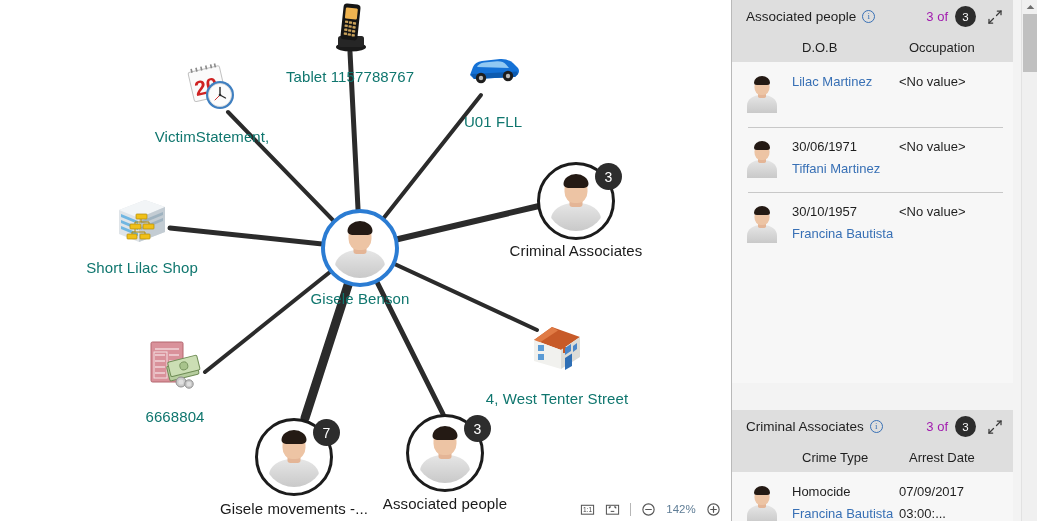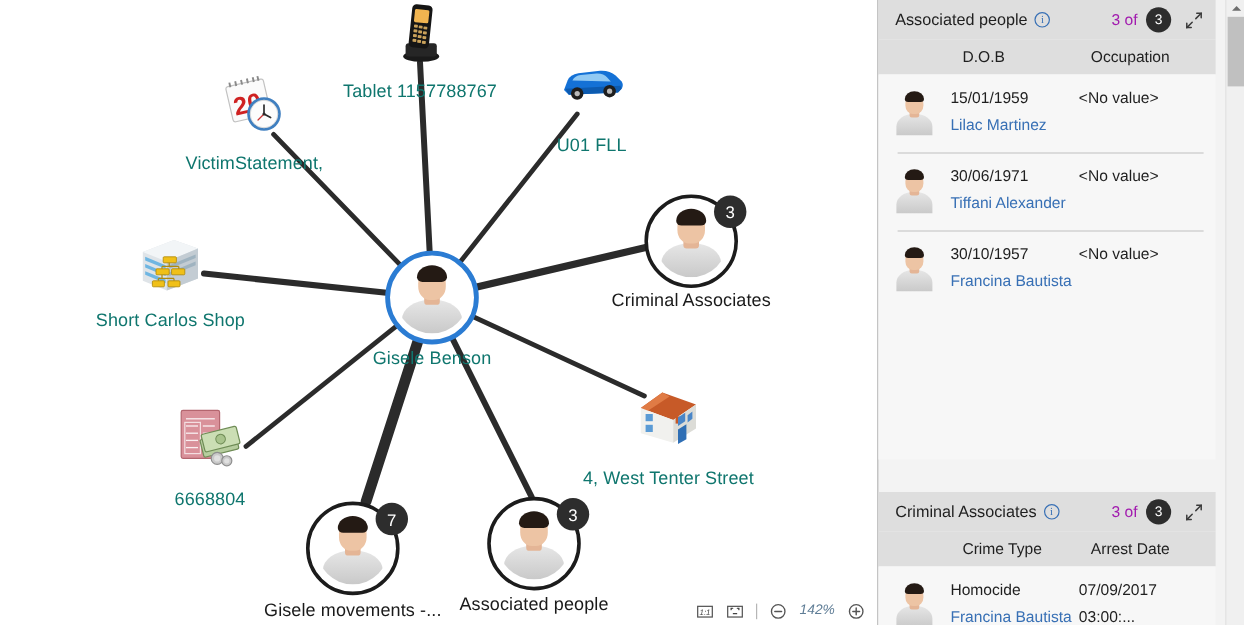--- a/index.html
+++ b/index.html
@@ -131,21 +131,20 @@
   .cell-link { font-size: 13px; color: #3870b5; line-height: 22px; cursor: pointer; }
 
   
   #toolbar {
     position: absolute; left: 0; bottom: 0;
     width: 731px; height: 24px;
     display: flex; align-items: center; justify-content: flex-end;
     padding-right: 10px; gap: 10px;
     font-size: 11px; color: #6b7a8a;
     background: transparent;
-    font-style: italic;
   }
   .tb-ico { width: 15px; height: 15px; cursor: pointer; }
   .tb-sep { width: 1px; height: 13px; background: #b6b6b6; }
   .zoom-val { color: #5f7d96; font-size: 11.5px; min-width: 30px; text-align: center; }
 
   
   #vscroll {
     position: absolute; right: 0; top: 0;
     width: 16px; height: 521px;
     background: #f0f0f0;
@@ -265,21 +264,21 @@
           <rect x="28" y="28" width="11" height="5" rx="0.8"></rect>
           <rect x="12" y="38" width="10" height="5" rx="0.8"></rect>
           <rect x="25" y="38" width="10" height="5" rx="0.8"></rect>
         </g>
         <g stroke="#b08a0a" stroke-width="1" fill="none">
           <path d="M26 23 L26 26 M20 26 L34 26 M20 26 L20 28 M34 26 L34 28"></path>
           <path d="M20 33 L20 36 M17 36 L30 36 M17 36 L17 38 M30 36 L30 38"></path>
         </g>
       </svg>
     </div>
-    <div class="node-label ctr" style="left:142px; top:259px;">Short Carlos Shop</div>
+    <div class="node-label ctr" style="left:142px; top:259px;">Short Lilac Shop</div>
 
     <div class="node" style="left:148px; top:339px;">
       <svg width="54" height="52" viewBox="0 0 54 52">
         <rect x="3" y="3" width="32" height="40" rx="1.5" fill="#d9919a" stroke="#b4666f" stroke-width="1"></rect>
         <g stroke="#ffffff" stroke-width="1.1" opacity="0.85">
           <path d="M7 10 h24"></path>
             <path d="M7 16 h10"></path>
             <path d="M21 16 h10"></path>
           <path d="M7 22 h10"></path>
             <path d="M21 22 h10"></path>
@@ -420,40 +419,39 @@
         <div class="row">
           <div class="ravatar">
             <div class="avatar" style="width:34px; height:38px; border-radius:0;">
               <div class="av-body" style="width:30px; height:18px;"></div>
               <div class="av-neck" style="width:8px; height:8px; bottom:15px;"></div>
               <div class="av-head" style="width:15px; height:17px; bottom:18px;"></div>
               <div class="av-hair" style="width:16px; height:9px; bottom:28px;"></div>
             </div>
           </div>
           <div class="rcol">
-            <div class="cell-top">15/01/1959</div>
             <div class="cell-link">Lilac Martinez</div>
           </div>
           <div class="rcol3">
             <div class="cell-top">&lt;No value&gt;</div>
           </div>
         </div>
 
         <div class="row">
           <div class="ravatar">
             <div class="avatar" style="width:34px; height:38px; border-radius:0;">
               <div class="av-body" style="width:30px; height:18px;"></div>
               <div class="av-neck" style="width:8px; height:8px; bottom:15px;"></div>
               <div class="av-head" style="width:15px; height:17px; bottom:18px;"></div>
               <div class="av-hair" style="width:16px; height:9px; bottom:28px;"></div>
             </div>
           </div>
           <div class="rcol">
             <div class="cell-top">30/06/1971</div>
-            <div class="cell-link">Tiffani Alexander</div>
+            <div class="cell-link">Tiffani Martinez</div>
           </div>
           <div class="rcol3">
             <div class="cell-top">&lt;No value&gt;</div>
           </div>
         </div>
 
         <div class="row">
           <div class="ravatar">
             <div class="avatar" style="width:34px; height:38px; border-radius:0;">
               <div class="av-body" style="width:30px; height:18px;"></div>

